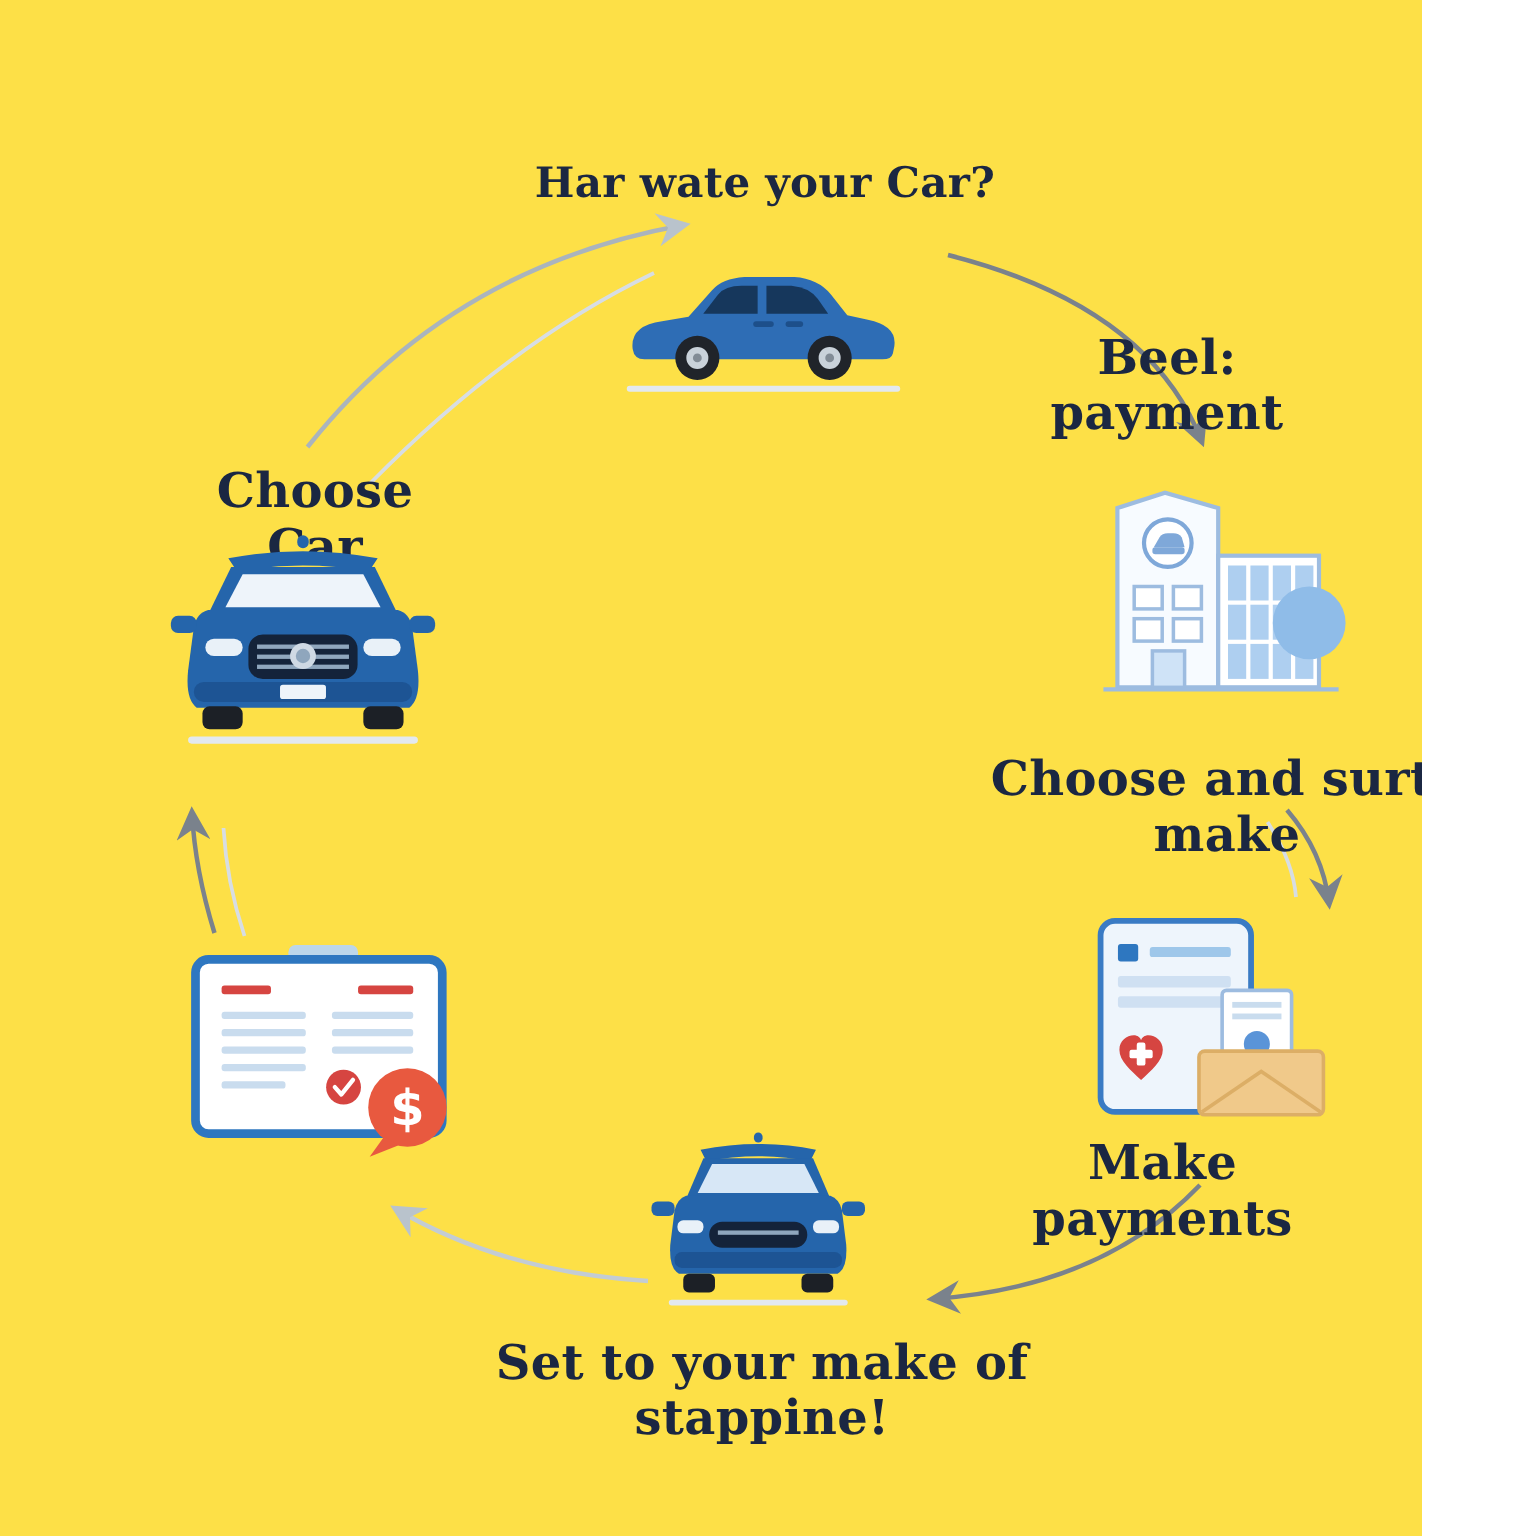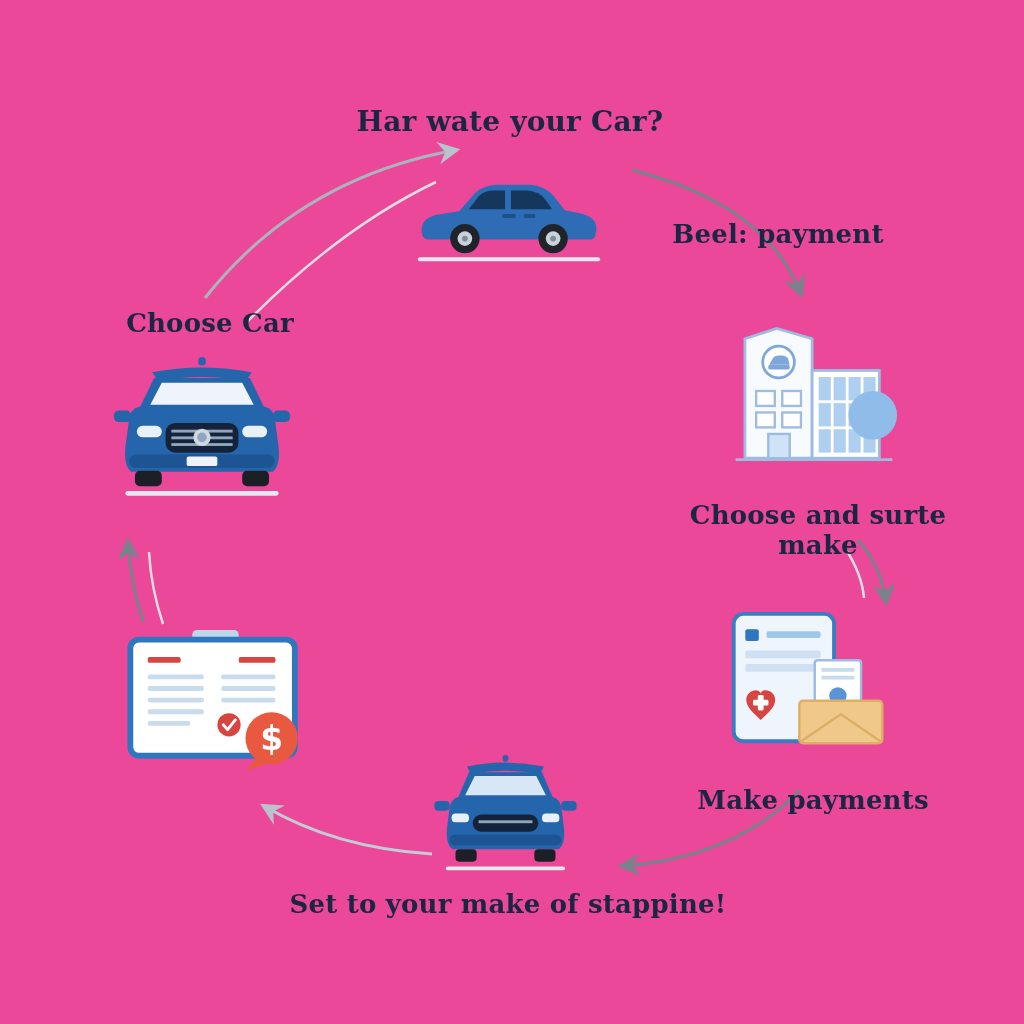--- a/index.html
+++ b/index.html
@@ -1,28 +1,28 @@
 <!DOCTYPE html>
 <html><head>
 <meta charset="utf-8">
 <style>
   html,body{margin:0;padding:0;background:#ffffff;}
   #canvas{
     position:relative;
-    width:1024px;height:1024px;
-    background:#ec4899;
+    width:948px;height:1024px;
+    background:#fde047;
     overflow:hidden;
     font-family:"DejaVu Serif","Liberation Serif",serif;
   }
   .node-label{
     position:absolute;
     text-align:center;
     font-weight:700;
     color:#1b2742;
-    font-size:26px;
+    font-size:32px;
     letter-spacing:.2px;
     line-height:1.15;
   }
   .title-label{font-size:28px;}
   .icon-box{position:absolute;}
   .icon-box svg{display:block;width:100%;height:100%;}
   .arrows-layer{position:absolute;left:0;top:0;width:1024px;height:1024px;}
 </style>
 </head>
 <body>
@@ -148,21 +148,21 @@
       <rect x="28" y="95" width="16" height="6" rx="1.5" fill="#ffffff"></rect>
       <rect x="92" y="54" width="48" height="62" rx="3" fill="#ffffff" stroke="#9dbce0" stroke-width="2.5"></rect>
       <rect x="99" y="62" width="34" height="4" fill="#c9dcee"></rect>
       <rect x="99" y="70" width="34" height="4" fill="#c9dcee"></rect>
       <circle cx="116" cy="91" r="9" fill="#5a94d8"></circle>
       <rect x="76" y="96" width="86" height="44" rx="4" fill="#f0c98a" stroke="#dcae66" stroke-width="2.5"></rect>
       <path d="M78 138 L119 110 L160 138" fill="none" stroke="#dcae66" stroke-width="2.5"></path>
     </svg>
   </div>
 
-  <div class="node-label" style="left:688px;top:757px;width:250px;margin-top:29px;">Make payments</div>
+  <div class="node-label" style="left:650px;top:757px;width:250px;">Make payments</div>
 
   <div class="icon-box" style="left:120px;top:628px;width:190px;height:150px;">
     <svg viewBox="0 0 195 155">
       <rect x="74" y="2" width="48" height="18" rx="5" fill="#bcd6ea"></rect>
       <rect x="10" y="12" width="170" height="120" rx="9" fill="#ffffff" stroke="#2e77c0" stroke-width="6"></rect>
       <rect x="28" y="30" width="34" height="6" rx="2" fill="#d64541"></rect>
       <rect x="122" y="30" width="38" height="6" rx="2" fill="#d64541"></rect>
       <g fill="#c9dcee">
         <rect x="28" y="48" width="58" height="5" rx="2"></rect>
         <rect x="28" y="60" width="58" height="5" rx="2"></rect>

